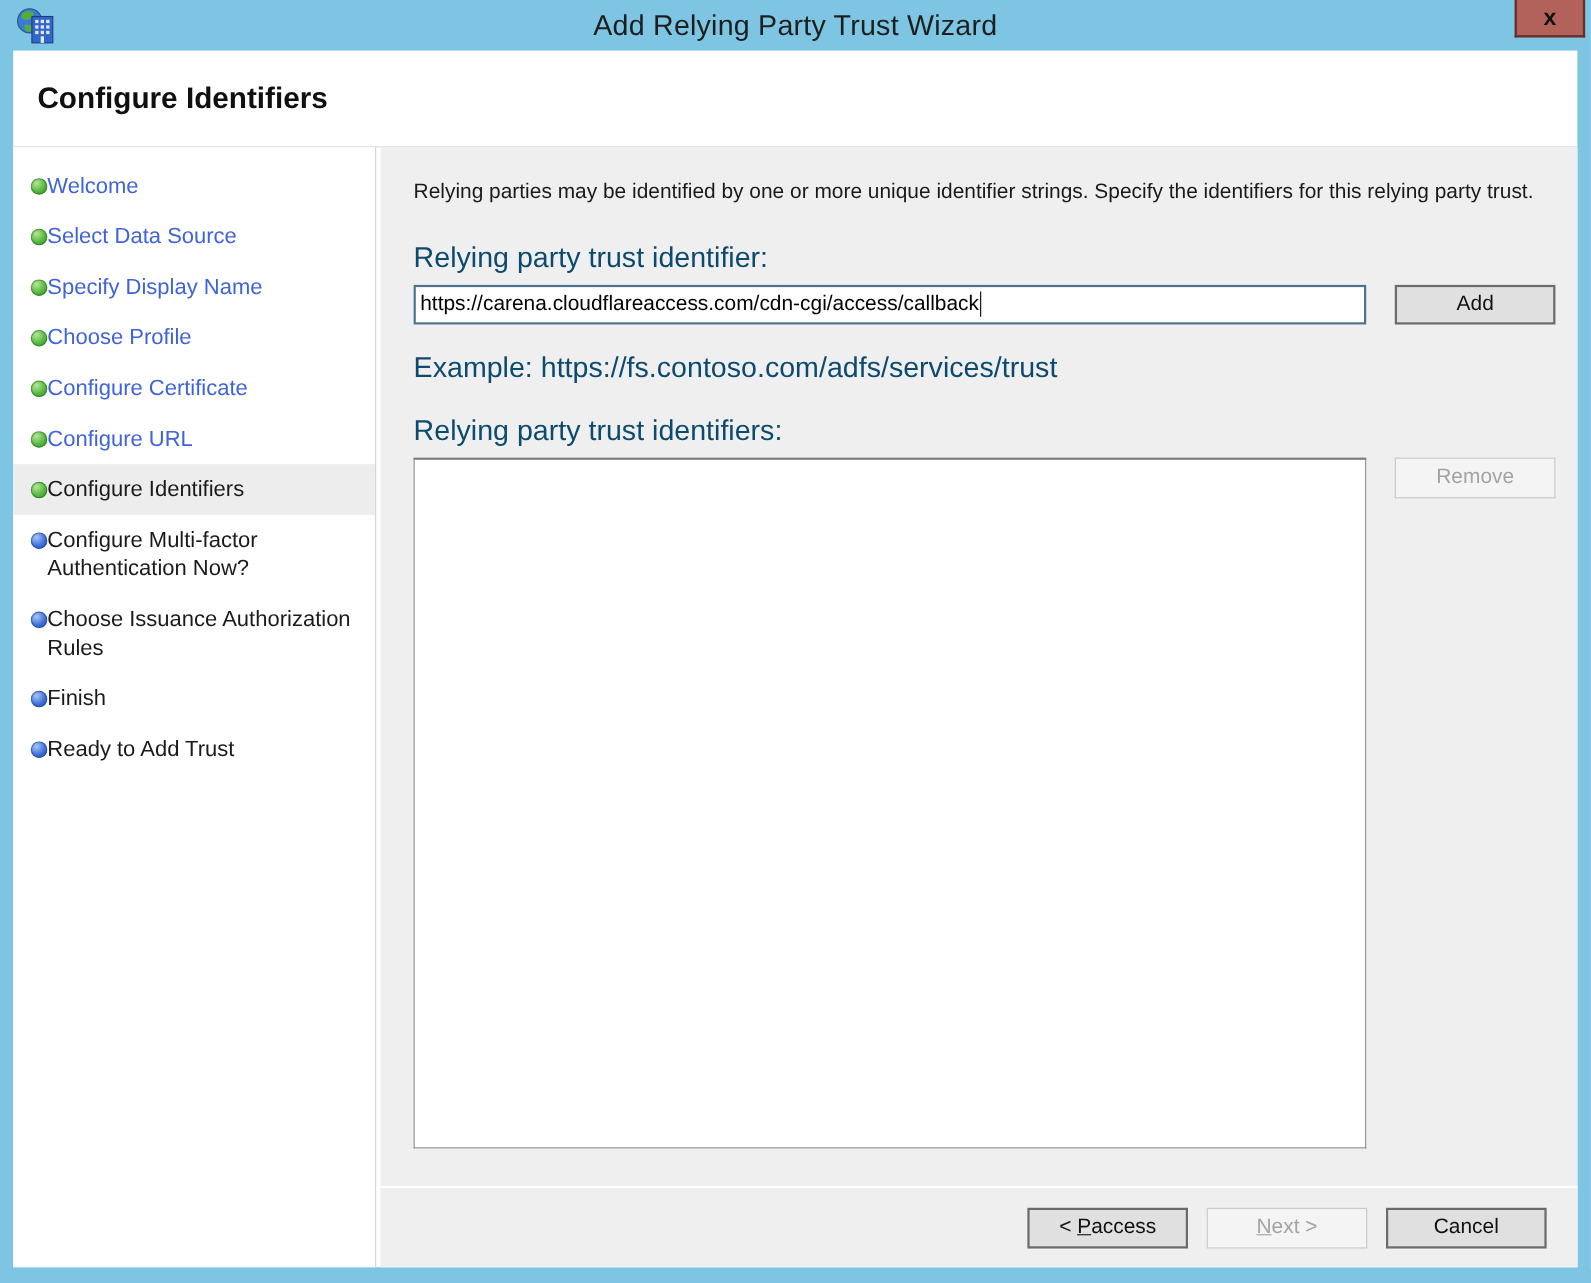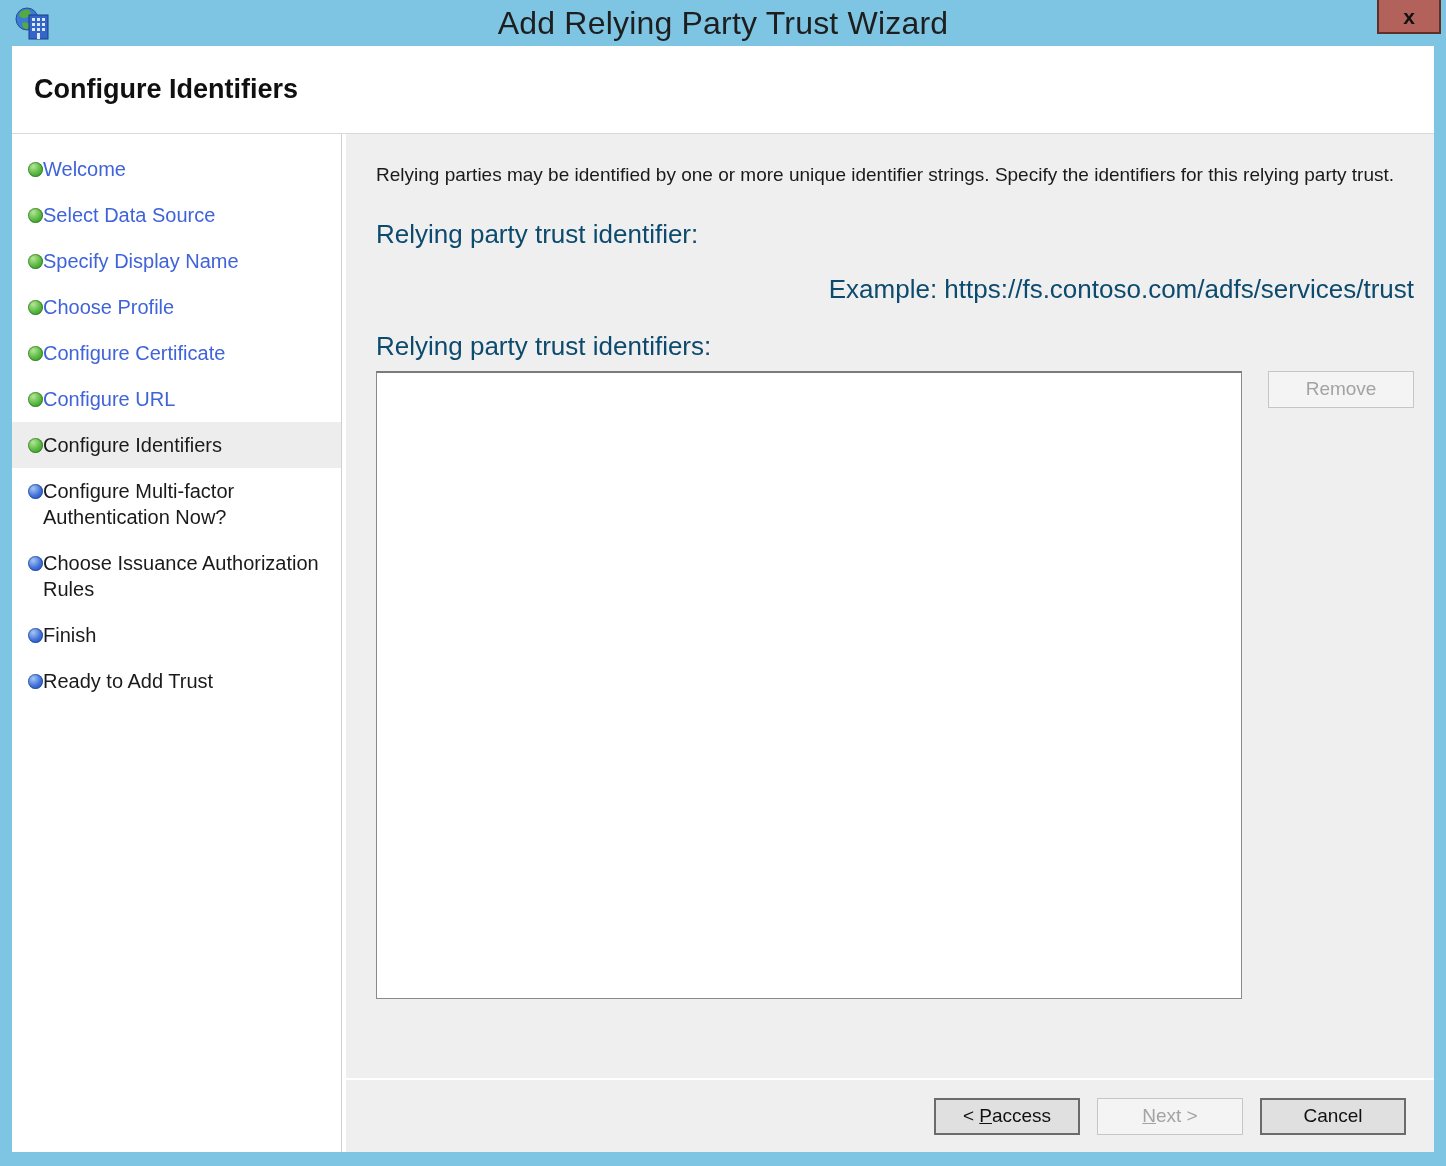--- a/index.html
+++ b/index.html
@@ -18,21 +18,21 @@
     position: relative;
   }
   
   .titlebar {
     height: 46px; flex: 0 0 46px;
     margin: 0 -12px;
     position: relative;
     display: flex; align-items: center; justify-content: center;
   }
   .titlebar .app-icon { position: absolute; left: 14px; top: 5px; }
-  .titlebar .title-text { font-size: 32px; color: #1e1e1e; letter-spacing: 0.2px; text-align: center; }
+  .titlebar .title-text { font-size: 26px; color: #1e1e1e; letter-spacing: 0.2px; text-align: center; }
   .close-btn {
     position: absolute; right: 5px; top: 0;
     width: 64px; height: 34px;
     background: #b2625b;
     border: 2px solid #5f2f28; border-top: none;
     display: flex; align-items: center; justify-content: center;
     font-size: 21px; font-weight: bold; color: #111;
     cursor: pointer; line-height: 1;
   }
   
@@ -102,21 +102,21 @@
     width: 146px; height: 36px;
     cursor: pointer;
   }
   .btn.disabled {
     background: #f4f4f4;
     border: 1px solid #c6c6c6;
     color: #a3a3a3;
     cursor: default;
   }
   .add-btn { margin-left: 26px; }
-  .example { margin-top: 24px; text-align: right; }
+  .example { margin-top: 24px; }
   .lbl-identifiers { margin-top: 26px; }
   .list-row { margin-top: 9px; }
   .listbox {
     width: 867px; height: 628px;
     background: #ffffff;
     border: 1px solid #8a8a8a;
     border-top: 2px solid #7b7b7b;
   }
   .remove-btn { margin-left: 26px; height: 37px; }
   
@@ -216,20 +216,27 @@
           <span class="step-label">Ready to Add Trust</span>
         </li>
       </ul>
     </div>
 
     <div class="right-col">
       <div class="main">
         <p class="intro">Relying parties may be identified by one or more unique identifier strings. Specify the identifiers for this relying party trust.</p>
 
         <div class="field-label lbl-identifier">Relying party trust identifier:</div>
+        <div class="row input-row">
+          <div class="textbox">
+            <span>https://carena.cloudflareaccess.com/cdn-cgi/access/callback</span>
+              <span class="caret"></span>
+          </div>
+          <button class="btn add-btn">Add</button>
+        </div>
 
         <div class="field-label example">Example: https://fs.contoso.com/adfs/services/trust</div>
 
         <div class="field-label lbl-identifiers">Relying party trust identifiers:</div>
         <div class="row list-row">
           <div class="listbox"></div>
           <button class="btn disabled remove-btn">Remove</button>
         </div>
       </div>
 

